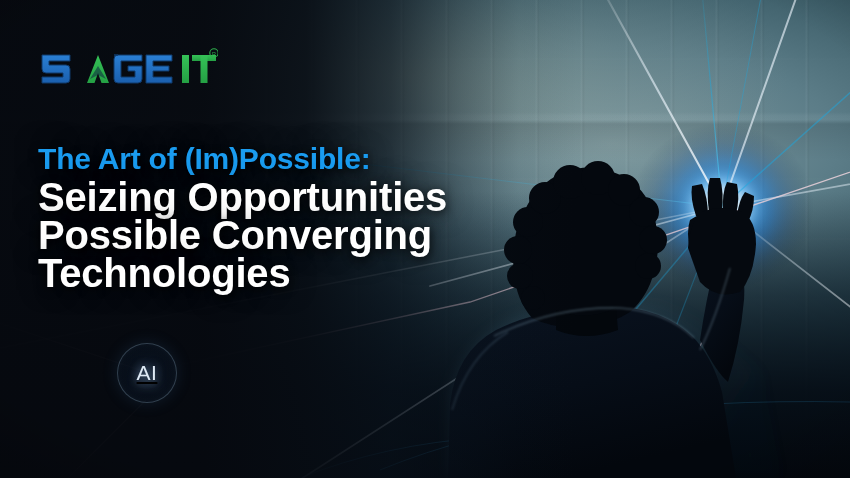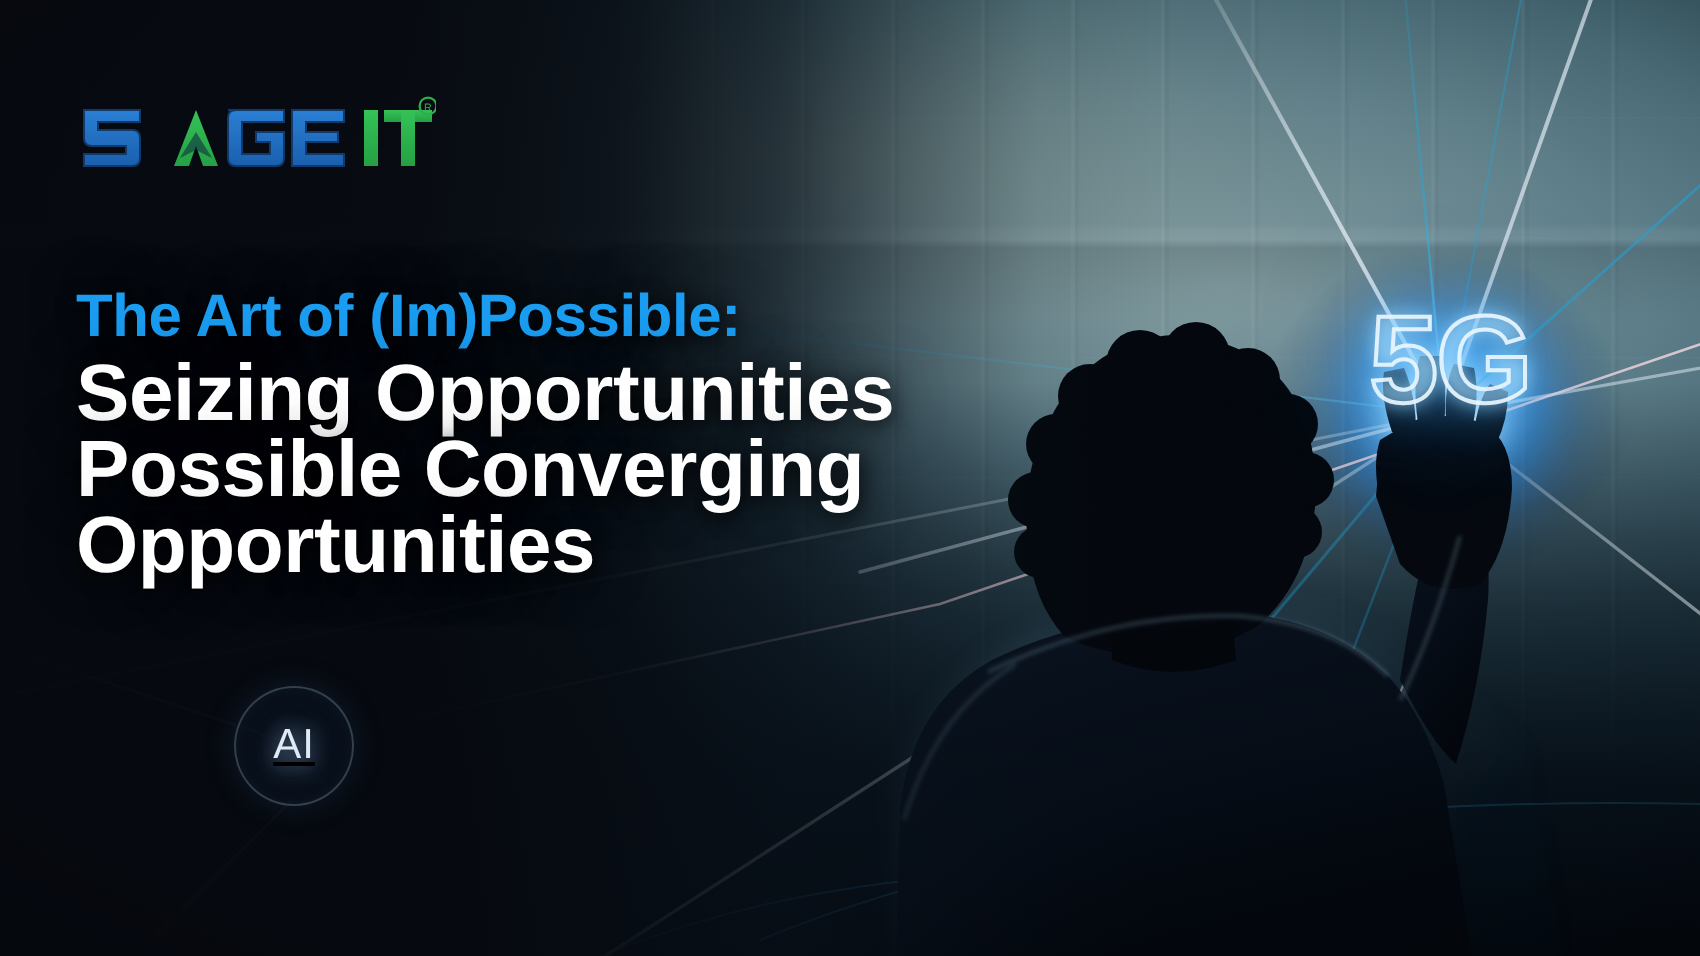--- a/index.html
+++ b/index.html
@@ -357,23 +357,20 @@
 
       <path d="M 494,336 Q 556,306 620,308 Q 668,312 694,338" fill="none" stroke="#9fc6dc" stroke-width="1.6" opacity="0.30" filter="url(#softBlur)"></path>
       <path d="M 452,410 Q 468,356 508,332" fill="none" stroke="#8fb8d4" stroke-width="2" opacity="0.22" filter="url(#softBlur)"></path>
       <path d="M 700,350 Q 716,318 730,268" fill="none" stroke="#a8cde2" stroke-width="1.6" opacity="0.26" filter="url(#softBlur)"></path>
     </g>
   </svg>
 
   <div class="layer bg-scrim"></div>
   <div class="layer bg-vignette"></div>
 
-  <div id="fiveg-wrap">
-    <span id="fiveg-label">5G</span>
-  </div>
 
   <div id="ai-node">
     <span id="ai-label">AI</span>
   </div>
 
   <div id="logo">
     <svg viewBox="0 0 180 44" width="180" height="44" aria-hidden="true">
       <defs>
         <linearGradient id="blueFill" x1="0" y1="0" x2="0" y2="1">
           <stop offset="0%" stop-color="#2a7fd4"></stop>
@@ -403,16 +400,16 @@
         <circle cx="176" cy="7" r="4.2" fill="none" stroke="#2fae4c" stroke-width="1.1"></circle>
         <text x="176" y="9.6" font-family="Liberation Sans, sans-serif" font-size="5.4" fill="#2fae4c" text-anchor="middle">R</text>
       </g>
     </svg>
   </div>
 
   <div id="headline">
     <span class="hl-line hl-accent">The Art of (Im)Possible:</span>
     <span class="hl-line hl-main">Seizing Opportunities</span>
     <span class="hl-line hl-main">Possible Converging</span>
-    <span class="hl-line hl-main">Opportunities</span>
+    <span class="hl-line hl-main">Technologies</span>
   </div>
 
 </div>
 
 </body></html>

